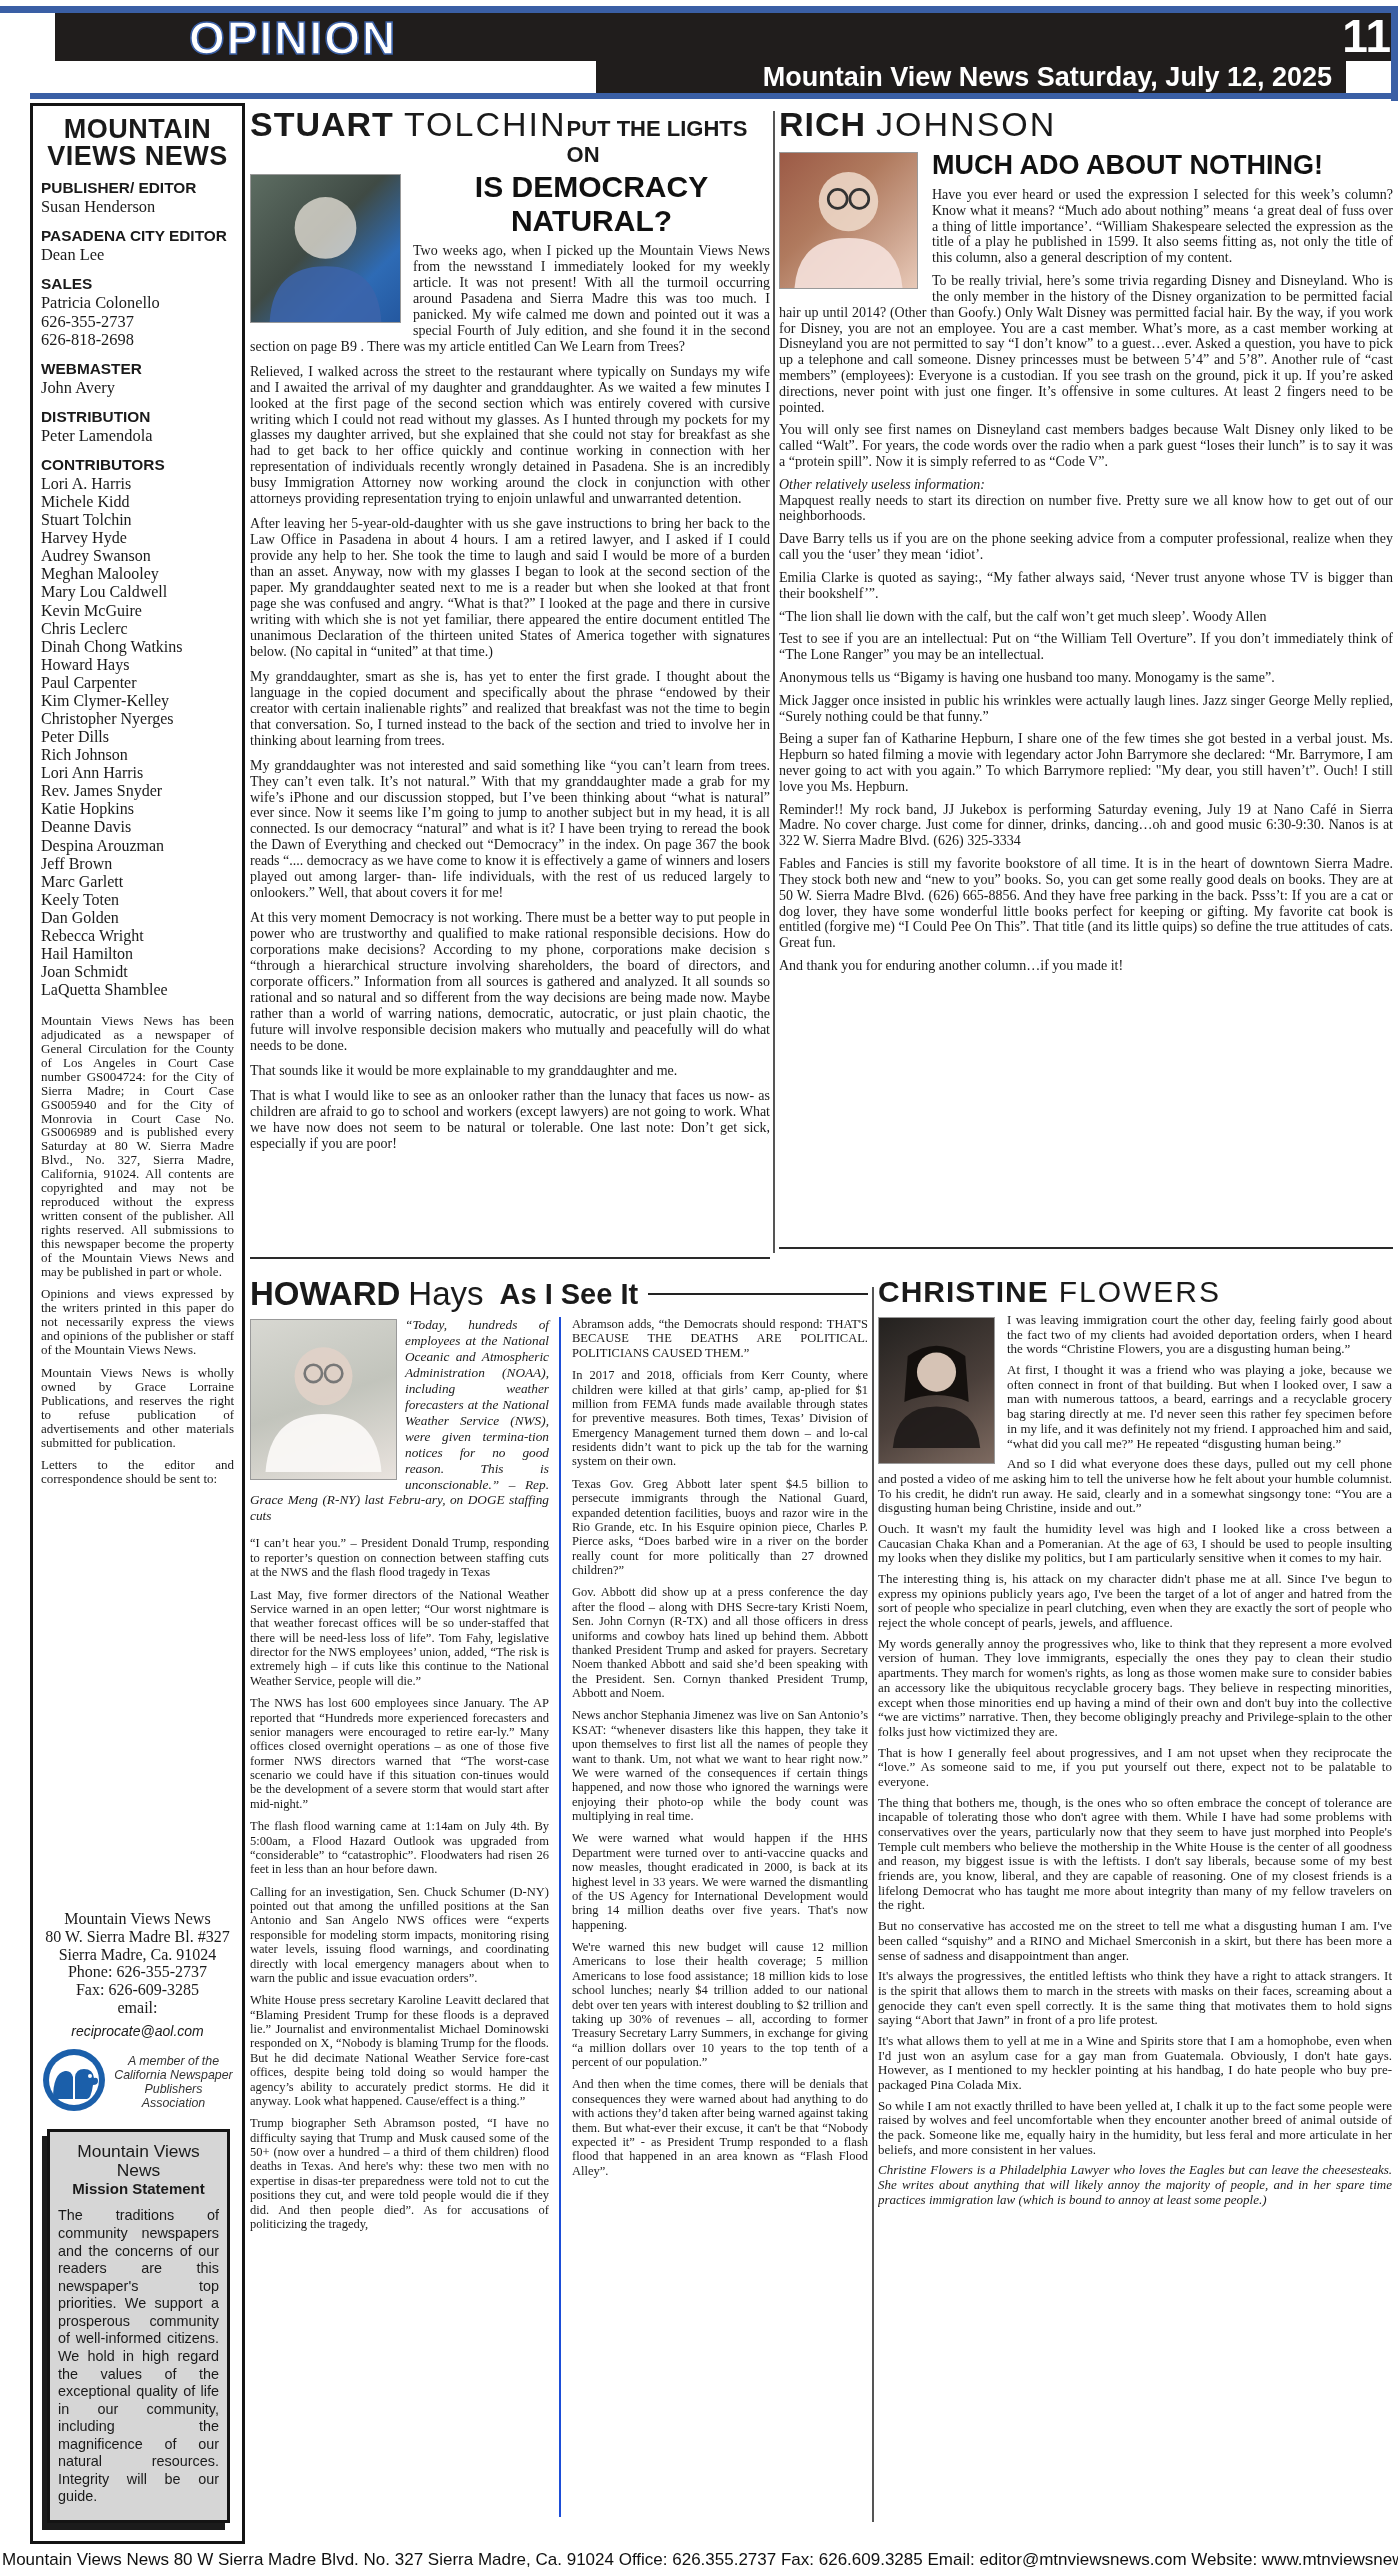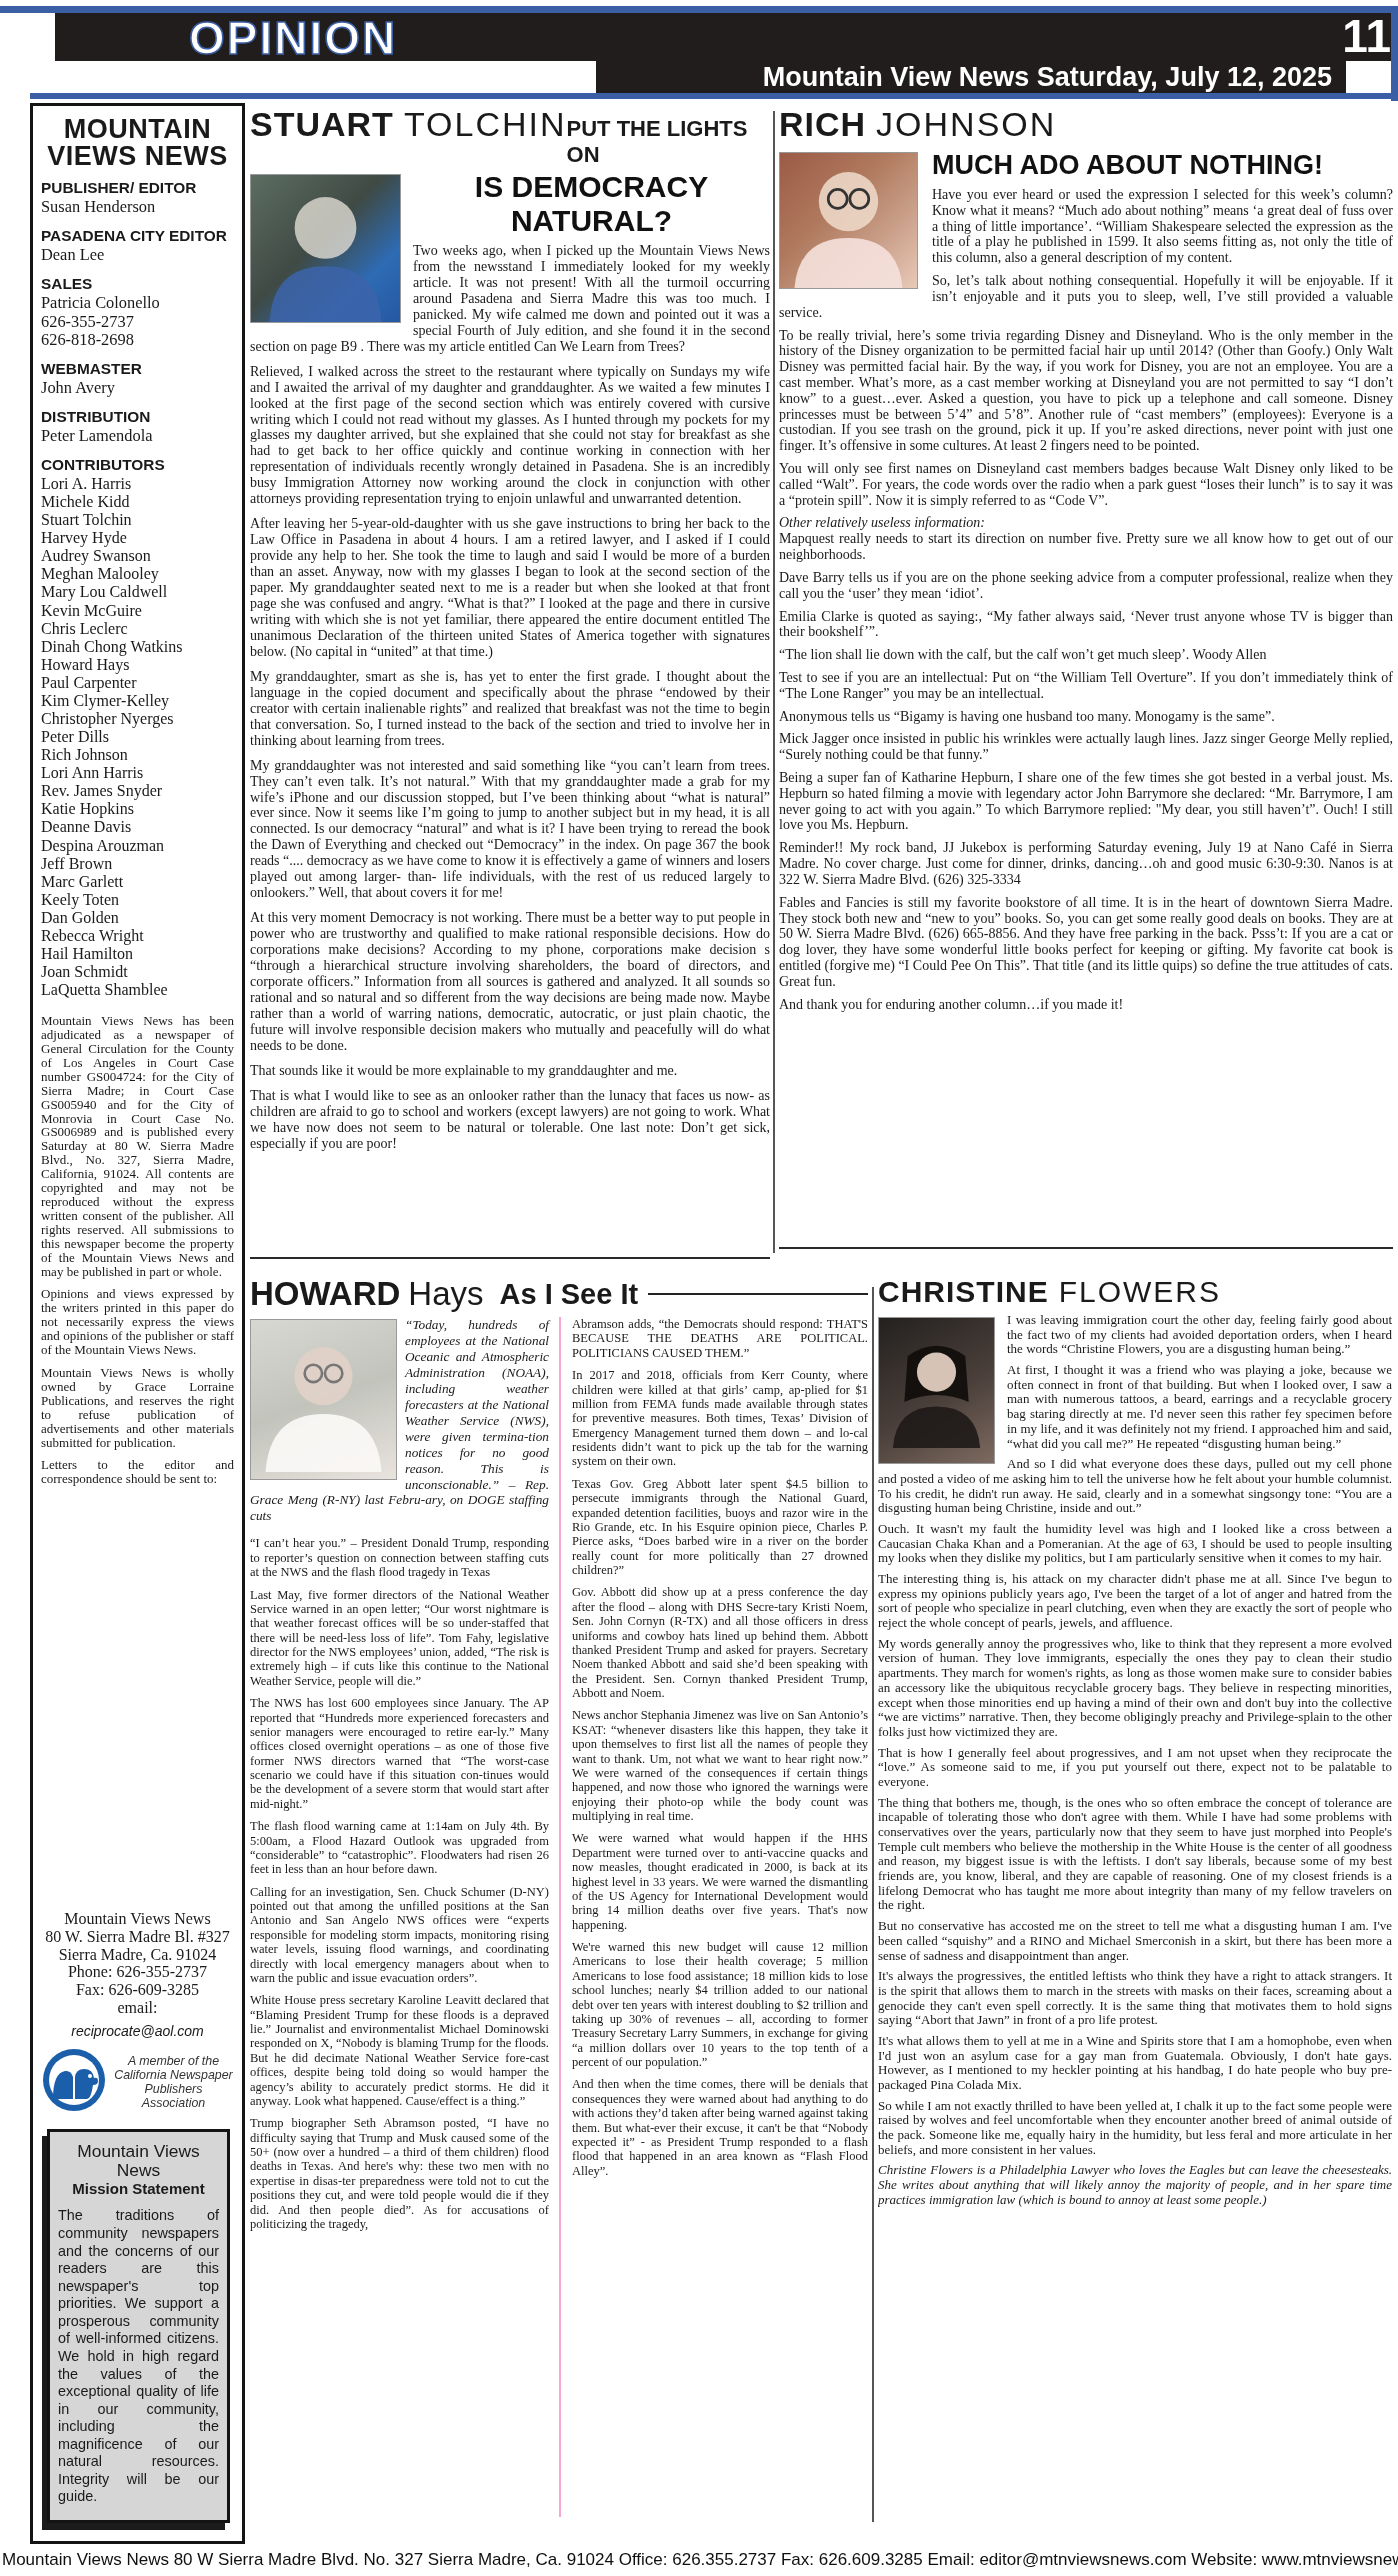--- a/index.html
+++ b/index.html
@@ -78,21 +78,21 @@
   
   .howard { left:250px; top:1275px; width:618px; height:1247px; }
   .howard-hdr { display:flex; align-items:center; font-family:"Liberation Sans", sans-serif; margin-bottom:4px; }
   .howard-hdr .b1 { font-weight:800; font-size:33px; }
   .howard-hdr .b2 { font-weight:300; font-size:33px; margin-left:8px; }
   .howard-hdr .b3 { font-weight:800; font-size:29px; margin-left:16px; }
   .howard-hdr .rule { flex:1; border-top:2px solid #222; margin-left:10px; }
   .howard-cols { display:flex; height:1200px; }
   .hcol { width:50%; overflow:hidden; }
   .hcol1 { padding-right:10px; }
-  .hcol2 { border-left:2px solid #f9a8d4; padding-left:11px; }
+  .hcol2 { border-left:2px solid #1d4ed8; padding-left:11px; }
   .howard .photo { float:left; width:147px; height:161px; margin:2px 8px 2px 0;
                    background:linear-gradient(160deg,#d8d8d2 0%,#c2c4bc 50%,#e9e3de 100%); }
   .howard-quote { font-style:italic; font-size:13.3px; line-height:1.2; text-align:justify; margin-bottom:12px; }
   .howard-body p { font-size:12.5px; line-height:1.15; margin-bottom:8px; }
 
   
   .christine { left:878px; top:1275px; width:514px; height:1247px; }
   .christine .art-hdr { margin-bottom:4px; }
   .christine .byline-b { font-size:30px; }
   .christine .byline-l { font-size:30px; }
@@ -267,21 +267,20 @@
       <svg viewBox="0 0 100 100">
           <circle cx="50" cy="36" r="22" fill="rgba(240,220,205,0.85)"></circle>
           <path d="M10 100 Q13 63 50 63 Q87 63 90 100 Z" fill="rgba(245,225,220,0.9)"></path>
           <circle cx="42" cy="34" r="7" fill="none" stroke="#333" stroke-width="2"></circle>
           <circle cx="58" cy="34" r="7" fill="none" stroke="#333" stroke-width="2"></circle>
         </svg>
     </div>
     <h2 class="headline">MUCH ADO ABOUT NOTHING!</h2>
     <div class="body rich-body">
         <p>Have you ever heard or used the expression I selected for this week’s column? Know what it means? “Much ado about nothing” means ‘a great deal of fuss over a thing of little importance’. “William Shakespeare selected the expression as the title of a play he published in 1599.  It also seems fitting as, not only the title of this column, also a general description of my content.</p>
-        <p>So, let’s talk about nothing consequential. Hopefully it will be enjoyable. If it isn’t enjoyable  and it puts you to sleep, well, I’ve still provided a valuable service.</p>
         <p>To be really trivial, here’s some trivia regarding Disney and Disneyland. Who is the only member in the history of the Disney organization to be permitted facial hair up until 2014? (Other than Goofy.) Only Walt Disney was permitted facial hair. By the way, if you work for Disney, you are not an employee. You are a cast member. What’s more, as a cast member working at Disneyland you are not permitted to say “I don’t know” to a guest…ever. Asked a question, you have to pick up a telephone and call someone. Disney princesses must be between 5’4” and 5’8”. Another rule of “cast members” (employees): Everyone is a custodian. If you see trash on the ground, pick it up. If you’re asked directions, never point with just one finger. It’s offensive in some cultures. At least 2 fingers need to be pointed.</p>
         <p>You will only see first names on Disneyland cast members badges because Walt Disney only liked to be called “Walt”. For years, the code words over the radio when a park guest “loses their lunch” is to say it was a “protein spill”. Now it is simply referred to as “Code V”.</p>
       </div>
     <div class="body rich-body">
       <p class="ital">Other relatively useless information:</p>
     </div>
     <div class="body rich-body">
         <p>Mapquest really needs to start its direction on number five. Pretty sure we all know how to get out of our neighborhoods.</p>
         <p>Dave Barry tells us if you are on the phone seeking advice from a computer professional, realize when they call you the ‘user’ they mean ‘idiot’.</p>
         <p>Emilia Clarke is quoted as saying:, “My father always said, ‘Never trust anyone whose TV is bigger than their bookshelf’”.</p>

